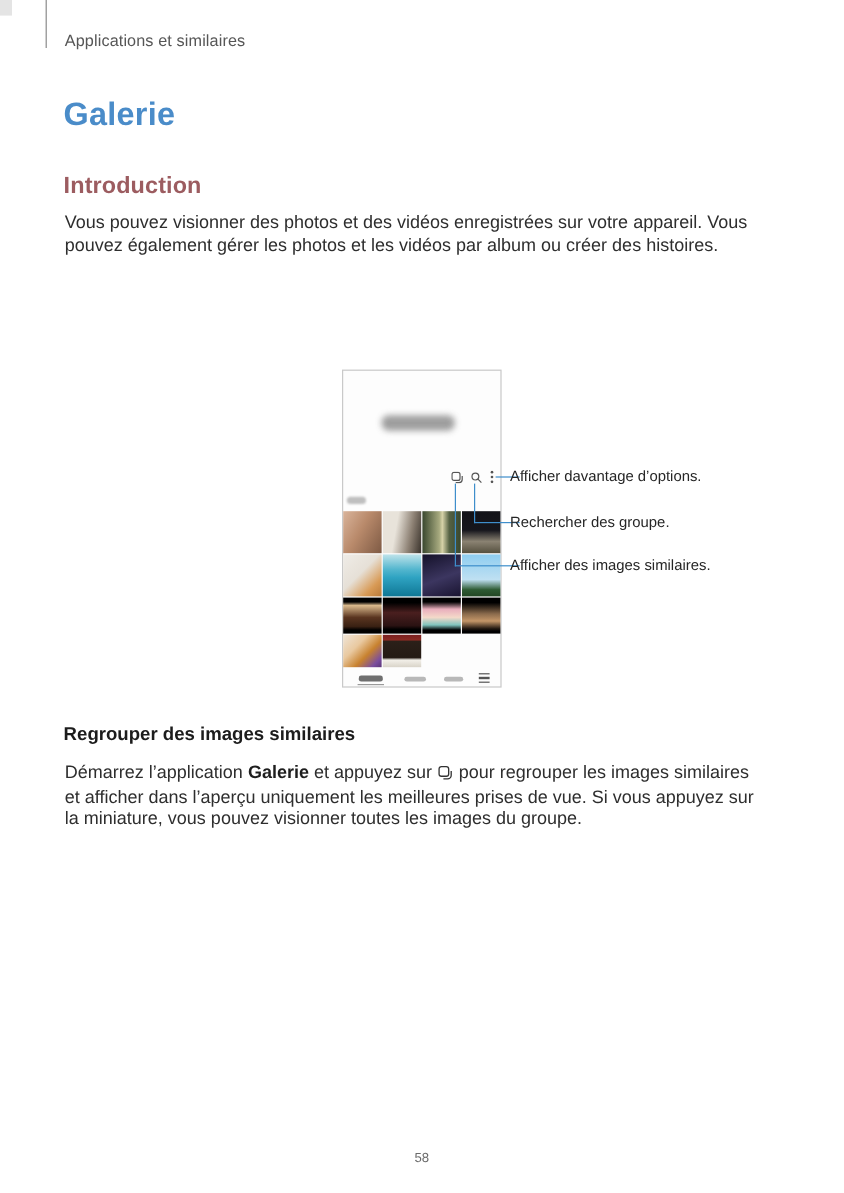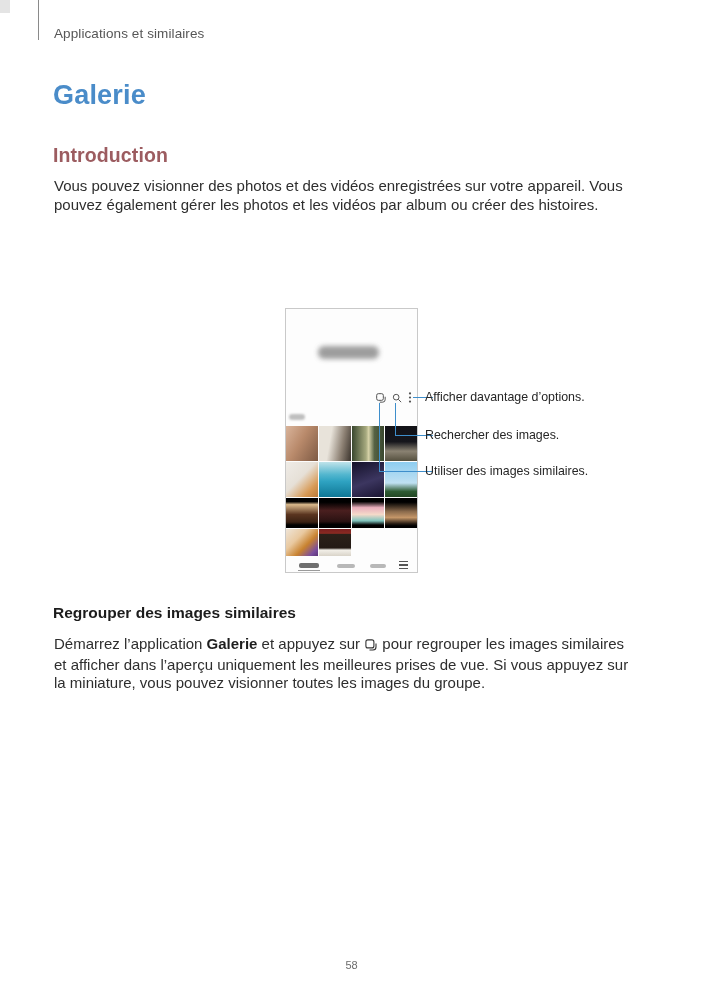--- a/index.html
+++ b/index.html
@@ -144,22 +144,22 @@
     </div>
   </div>
 
   <div class="abs cline l-a"></div>
   <div class="abs cline l-b-v"></div>
   <div class="abs cline l-b-h"></div>
   <div class="abs cline l-c-v"></div>
   <div class="abs cline l-c-h"></div>
 
   <div class="abs callout c1">Afficher davantage d’options.</div>
-  <div class="abs callout c2">Rechercher des images.</div>
-  <div class="abs callout c3">Utiliser des images similaires.</div>
+  <div class="abs callout c2">Rechercher des groupe.</div>
+  <div class="abs callout c3">Afficher des images similaires.</div>
 
   <div class="abs body-p p-group"><span>Démarrez l’application </span><b>Galerie</b><span> et appuyez sur </span><span class="inline-ic"><svg width="12" height="12" viewBox="0 0 12 12">
           <rect x="0.9" y="0.9" width="8" height="8" rx="2" fill="none" stroke="#333" stroke-width="1.1"></rect>
           <path d="M11 4.5 v3.5 a3 3 0 0 1 -3 3 h-3.5" fill="none" stroke="#333" stroke-width="1.1"></path>
         </svg></span><span> pour regrouper les images similaires et afficher dans l’aperçu uniquement les meilleures prises de vue. Si vous appuyez sur la miniature, vous pouvez visionner toutes les images du groupe.</span></div>
   <div class="abs h3">Regrouper des images similaires</div>
 
   <div class="abs page-number">58</div>
 
 </div>

